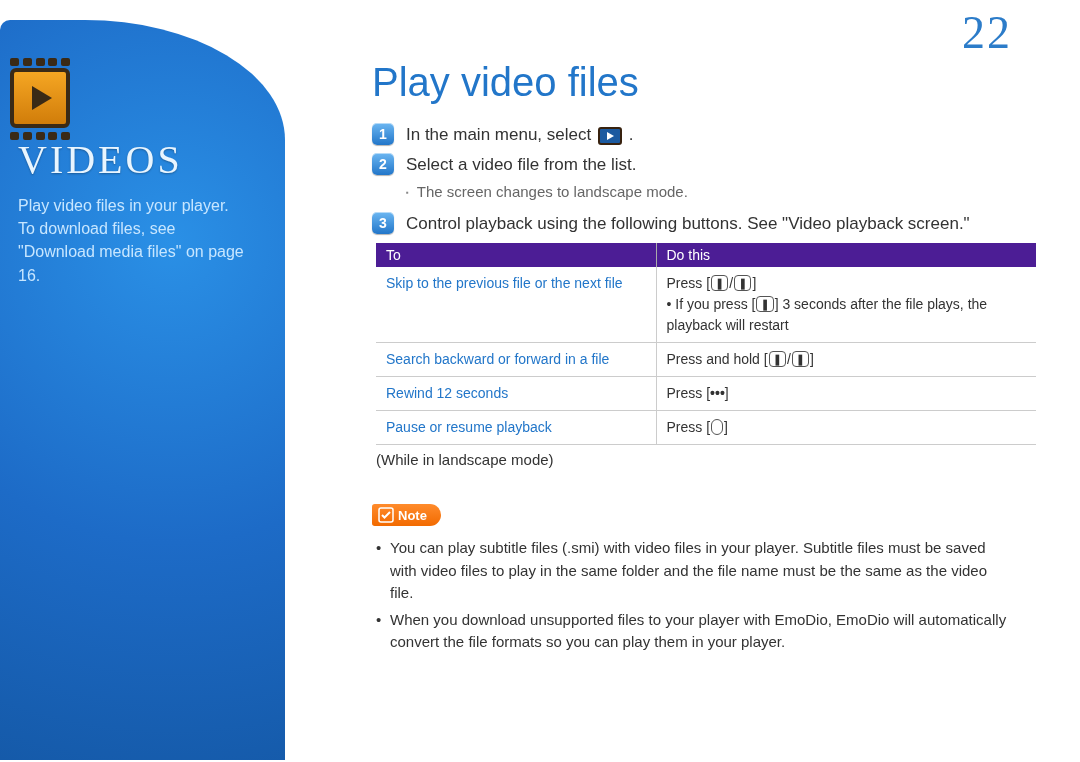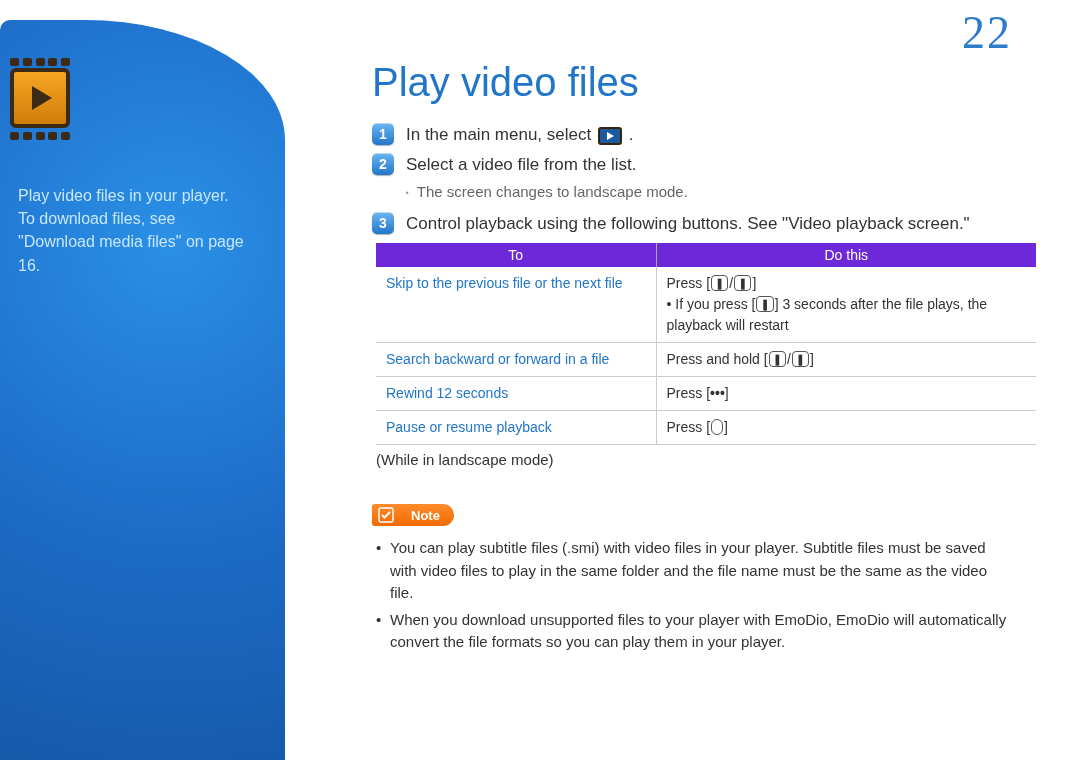--- a/index.html
+++ b/index.html
@@ -18,52 +18,52 @@
     border-top-left-radius: 10px;
   }
   .video-icon-box { position:absolute; left:10px; top:48px; width:60px; height:60px; border:4px solid #3a2a16; border-radius:6px; background:linear-gradient(#f5a623,#d17d0a); display:flex; align-items:center; justify-content:center;}
   .video-icon-box .tri { width:0; height:0; border-left:20px solid #3a2a16; border-top:12px solid transparent; border-bottom:12px solid transparent; margin-left:4px;}
   .sprocket { position:absolute; width:60px; display:flex; justify-content:space-between; }
   .sprocket.top { left:10px; top:38px; }
   .sprocket.bot { left:10px; top:112px; }
   .sprocket span{ width:9px; height:8px; background:#3a2a16; border-radius:2px; }
 
   .sidebar-title { position:absolute; left:18px; top:116px; font-family: "Trajan Pro", Georgia, serif; font-size:40px; letter-spacing:3px; color:#e8f5ff; text-shadow:0 1px 2px rgba(0,0,0,.3); font-variant:small-caps; }
-  .sidebar-intro { position:absolute; left:18px; top:164px; width:230px; color:#c7e6ff; font-size:16px; line-height:1.45; }
+  .sidebar-intro { position:absolute; left:18px; top:174px; width:230px; color:#c7e6ff; font-size:16px; line-height:1.45; }
 
   
   .circles { position:absolute; left:-60px; bottom:-60px; }
   .white-tab { position:absolute; left:0; top:0; width:40px; height:20px; background:#fff; border-bottom-right-radius:20px;}
 
   
   .main { position:absolute; left:372px; top:60px; right:20px; }
   .main-title { color:#2276c9; font-size:40px; font-weight:400; margin-bottom:18px; }
 
   .step { display:flex; align-items:flex-start; margin-bottom:6px; }
   .step-badge { width:22px; height:22px; border-radius:5px; background:linear-gradient(#6cb7f2,#2276c9); color:#fff; font-size:14px; font-weight:bold; display:flex; align-items:center; justify-content:center; margin-right:12px; flex-shrink:0; box-shadow:inset 0 1px 0 rgba(255,255,255,.5), 0 1px 1px rgba(0,0,0,.3);}
   .step-text { font-size:17px; color:#333; line-height:1.4; }
   .mini-video-icon { display:inline-block; width:24px; height:18px; background:#1c5aa0; border:2px solid #38220f; border-radius:3px; vertical-align:middle; position:relative; margin:0 2px;}
   .mini-video-icon::after{content:""; position:absolute; left:7px; top:3px; border-left:7px solid #fff; border-top:4px solid transparent; border-bottom:4px solid transparent;}
 
   .sub-bullet { margin-left:34px; font-size:15px; color:#666; margin-bottom:12px; }
   .sub-bullet::before{ content:"▪"; font-size:8px; color:#888; margin-right:8px; vertical-align:2px;}
 
   
   table.control { width:660px; border-collapse:collapse; margin-top:8px; margin-left:4px; font-size:14px;}
-  table.control th { background:#6d28d9; color:#fff; text-align:center; padding:4px 10px; font-weight:normal; border-right:1px solid #aaa;}
+  table.control th { background:#4c1d95; color:#fff; text-align:left; padding:4px 10px; font-weight:normal; border-right:1px solid #aaa;}
   table.control th:last-child{border-right:none;}
   table.control td { border-bottom:1px solid #ccc; padding:6px 10px; color:#333; vertical-align:top; line-height:1.5;}
   table.control td.action { color:#2276c9; width:280px; border-right:1px solid #ccc;}
   .btn-glyph { display:inline-block; border:1px solid #555; border-radius:4px; padding:0 3px; font-size:11px; line-height:14px; vertical-align:1px; margin:0 1px;}
 
   .table-note { margin-left:4px; margin-top:6px; font-size:15px; color:#333;}
 
   
   .note-wrap { margin-top:36px; }
-  .note-label { display:inline-flex; align-items:center; background:linear-gradient(#ff8b2c,#f26a00); color:#fff; font-weight:bold; font-size:13px; padding:3px 14px 3px 6px; border-radius:3px 12px 12px 3px;gap:13px; }
+  .note-label { display:inline-flex; align-items:center; background:linear-gradient(#ff8b2c,#f26a00); color:#fff; font-weight:bold; font-size:13px; padding:3px 14px 3px 6px; border-radius:3px 12px 12px 3px; }
   .note-label svg { margin-right:4px;}
   .note-list { margin-top:10px; font-size:15px; color:#333; line-height:1.5; width:640px;}
   .note-list li { list-style:none; padding-left:18px; position:relative; margin-bottom:4px;}
   .note-list li::before{ content:"•"; position:absolute; left:4px; color:#333;}
 </style>
 </head>
 <body>
 <div class="page">
 
   <div class="pagenum">22</div>
@@ -81,20 +81,21 @@
     <div class="video-icon-box">
         <div class="tri"></div>
       </div>
     <div class="sprocket bot">
         <span></span>
         <span></span>
         <span></span>
         <span></span>
         <span></span>
       </div>
+    <div class="sidebar-title">VIDEOS</div>
     <div class="sidebar-intro" style="white-space:pre-line;">Play video files in your player.
 To download files, see "Download media files" on page 16.</div>
     <div class="circles">
       
     </div>
   </div>
 
   <div class="main">
     <h1 class="main-title">Play video files</h1>
 

